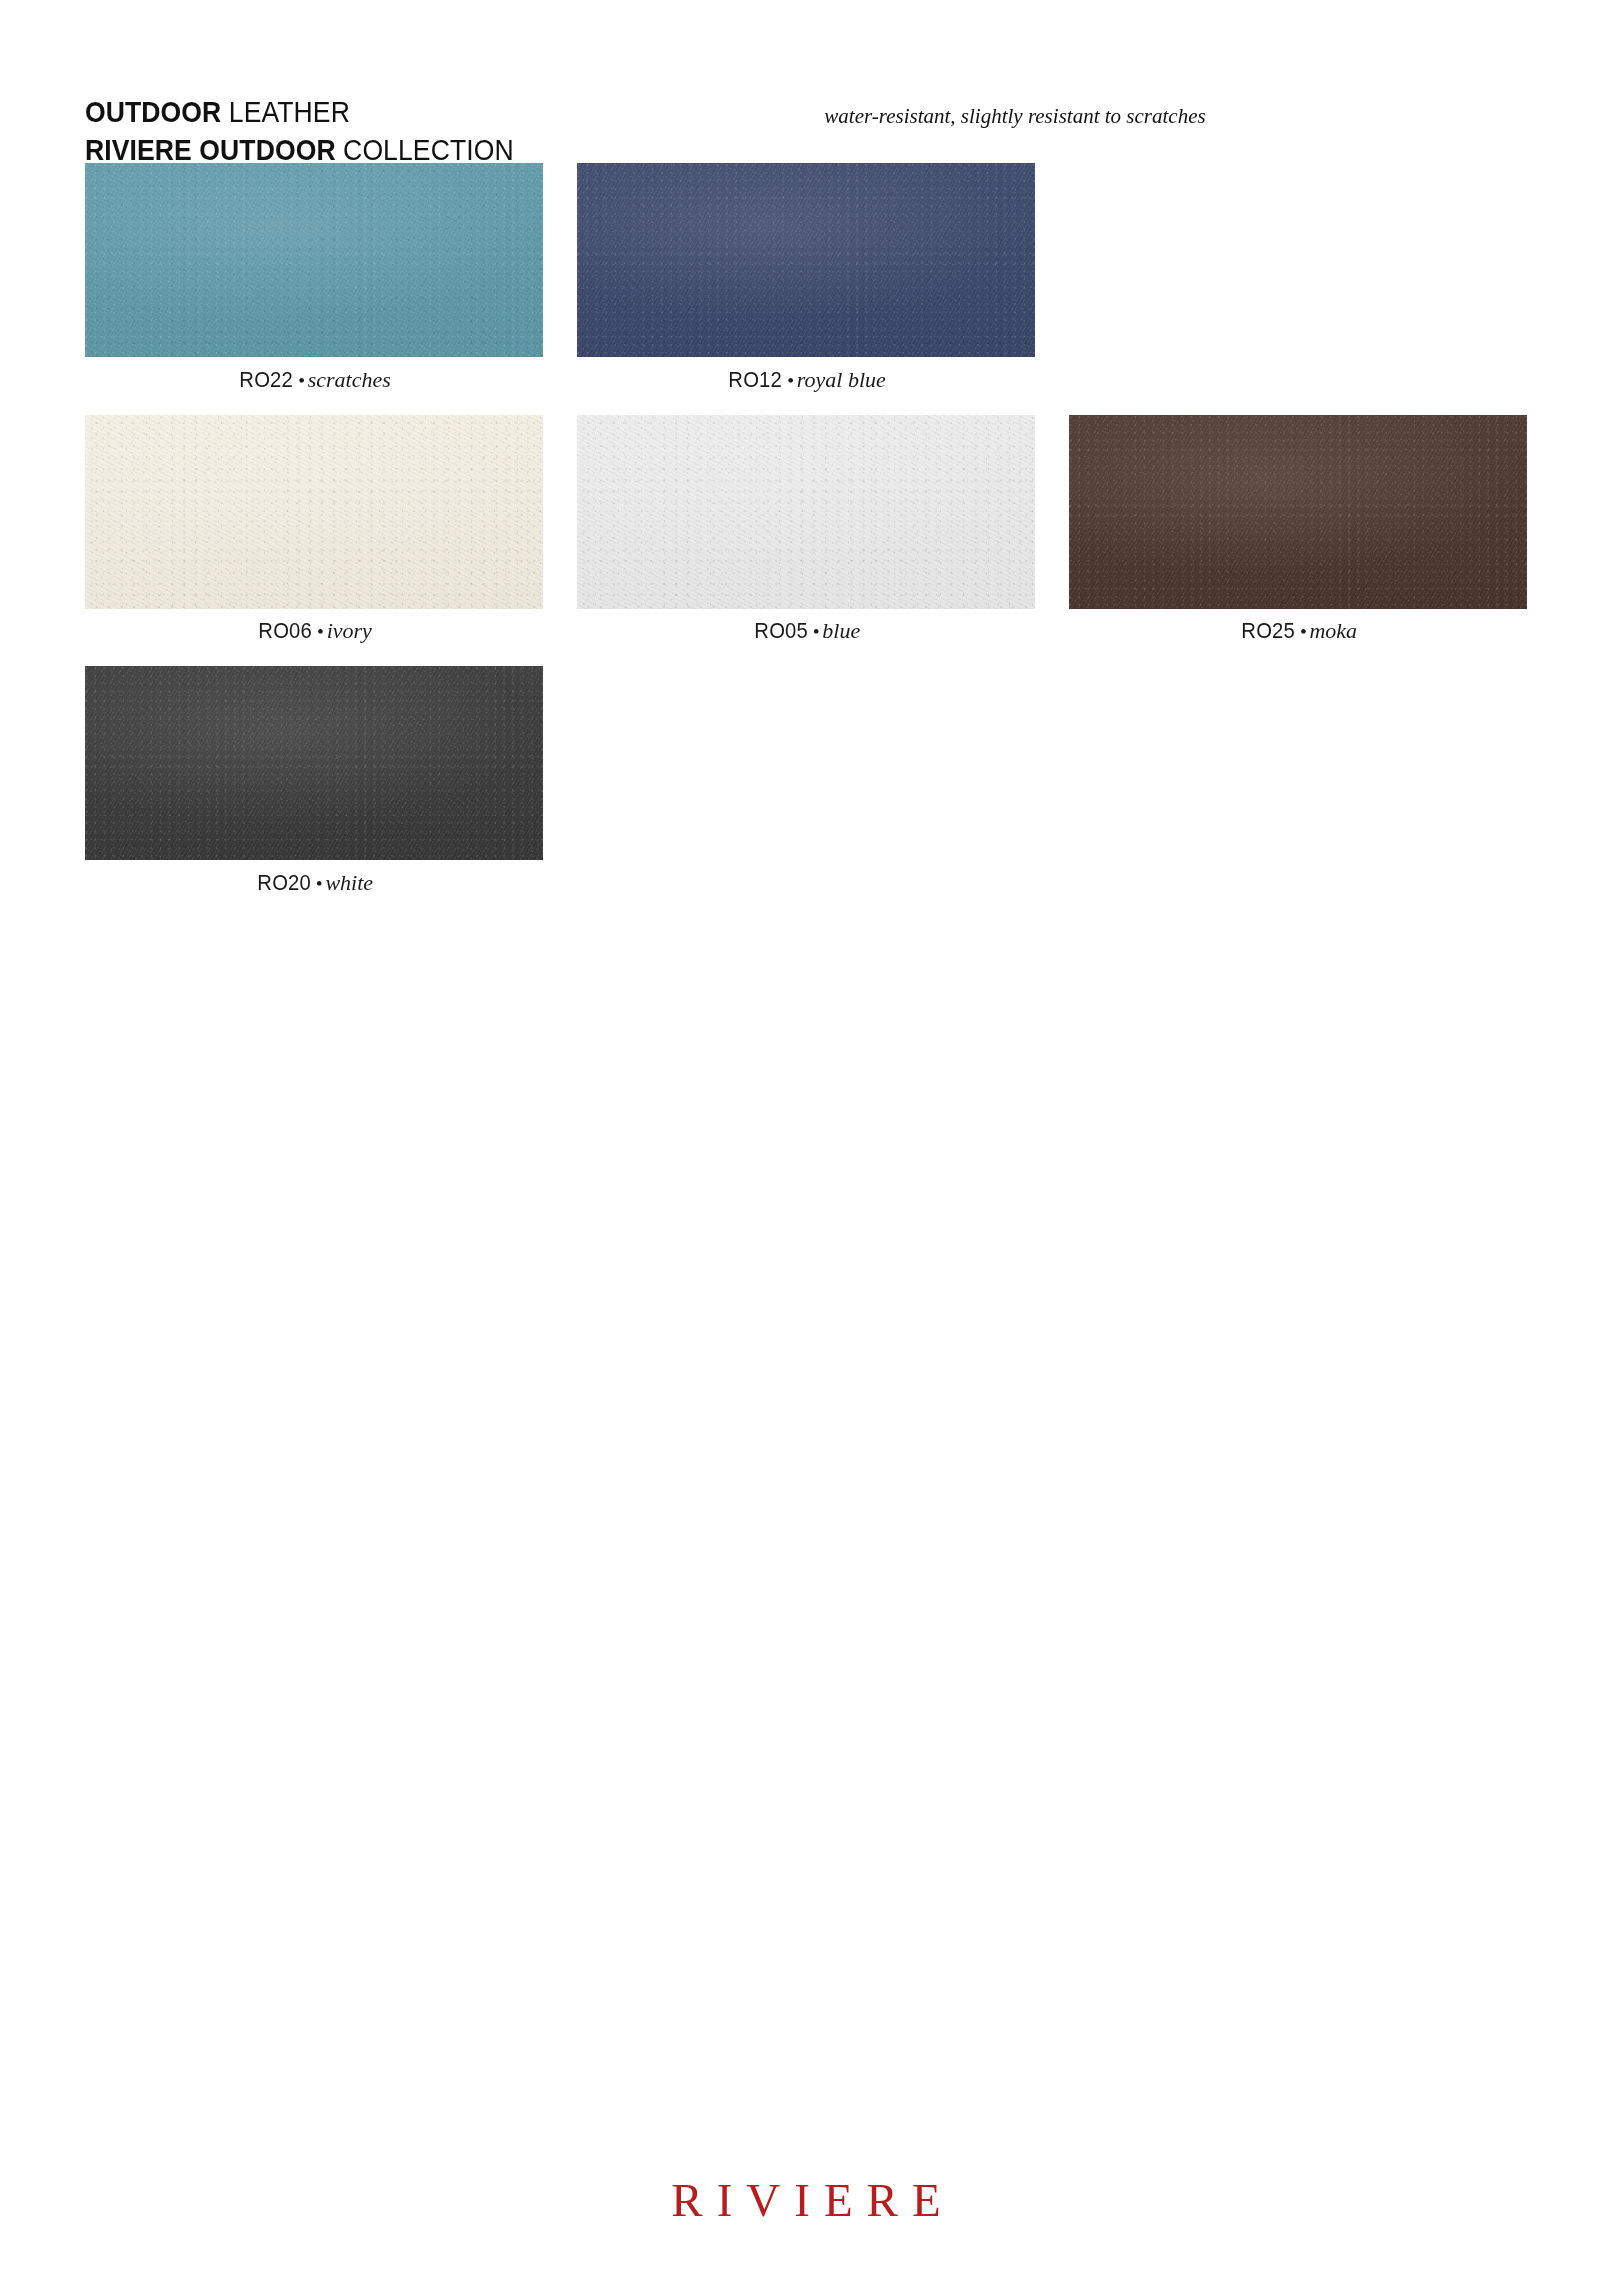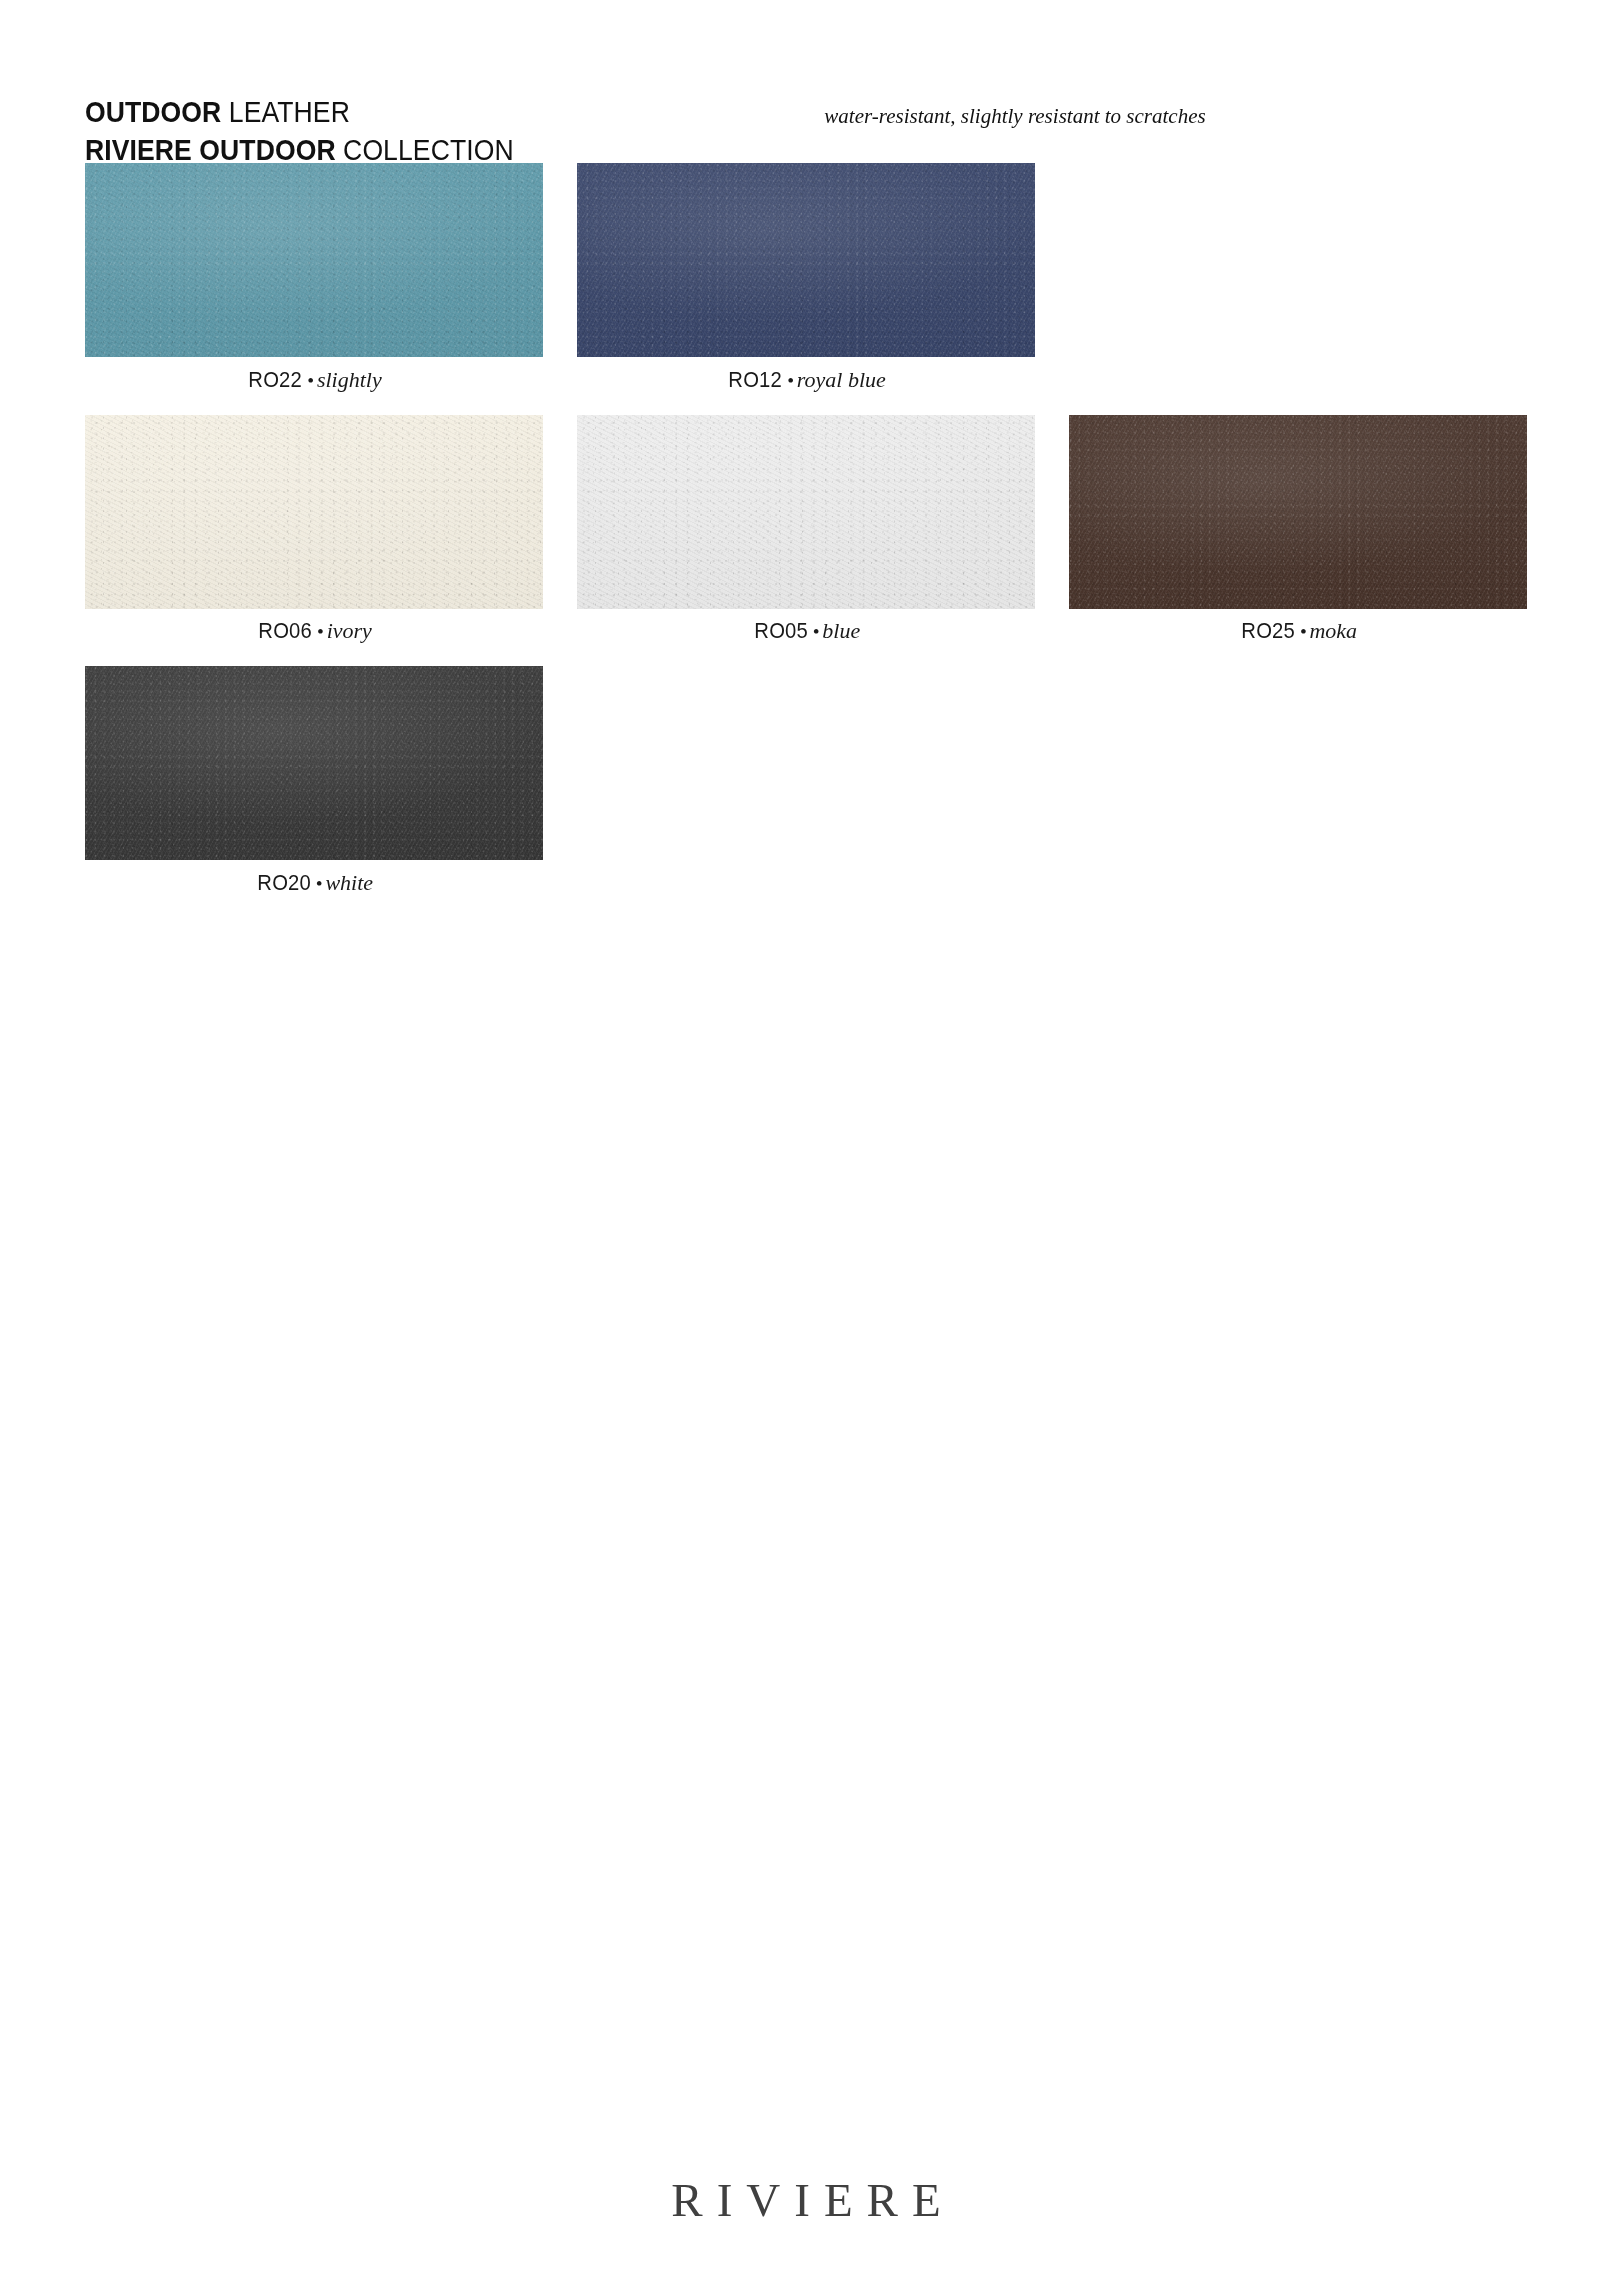--- a/index.html
+++ b/index.html
@@ -181,21 +181,21 @@
     top: 2173px;
     width: 1612px;
     text-align: center;
   }
 
   .brand {
     font-family: "Liberation Serif", serif;
     font-weight: 400;
     font-size: 47px;
     letter-spacing: 14px;
-    color: #404040;
+    color: #b91c1c;
     padding-left: 14px;
     display: inline-block;
   }
 </style>
 </head>
 <body>
 
 <div class="page">
 
   <div class="header">
@@ -214,21 +214,21 @@
   <div class="grid">
 
     <div class="row">
 
       <div class="cell">
         <div class="swatch" style="background-color: rgb(93, 154, 170);">
           <div class="grain"></div>
           <div class="grain2"></div>
           <div class="sheen"></div>
         </div>
-        <div class="caption"><span class="code">RO22</span><span class="sep">•</span><span class="cname">slightly</span></div>
+        <div class="caption"><span class="code">RO22</span><span class="sep">•</span><span class="cname">scratches</span></div>
       </div>
 
 
       <div class="cell">
         <div class="swatch" style="background-color: rgb(56, 69, 106);">
           <div class="grain"></div>
           <div class="grain2"></div>
           <div class="sheen"></div>
         </div>
         <div class="caption"><span class="code">RO12</span><span class="sep">•</span><span class="cname">royal blue</span></div>

